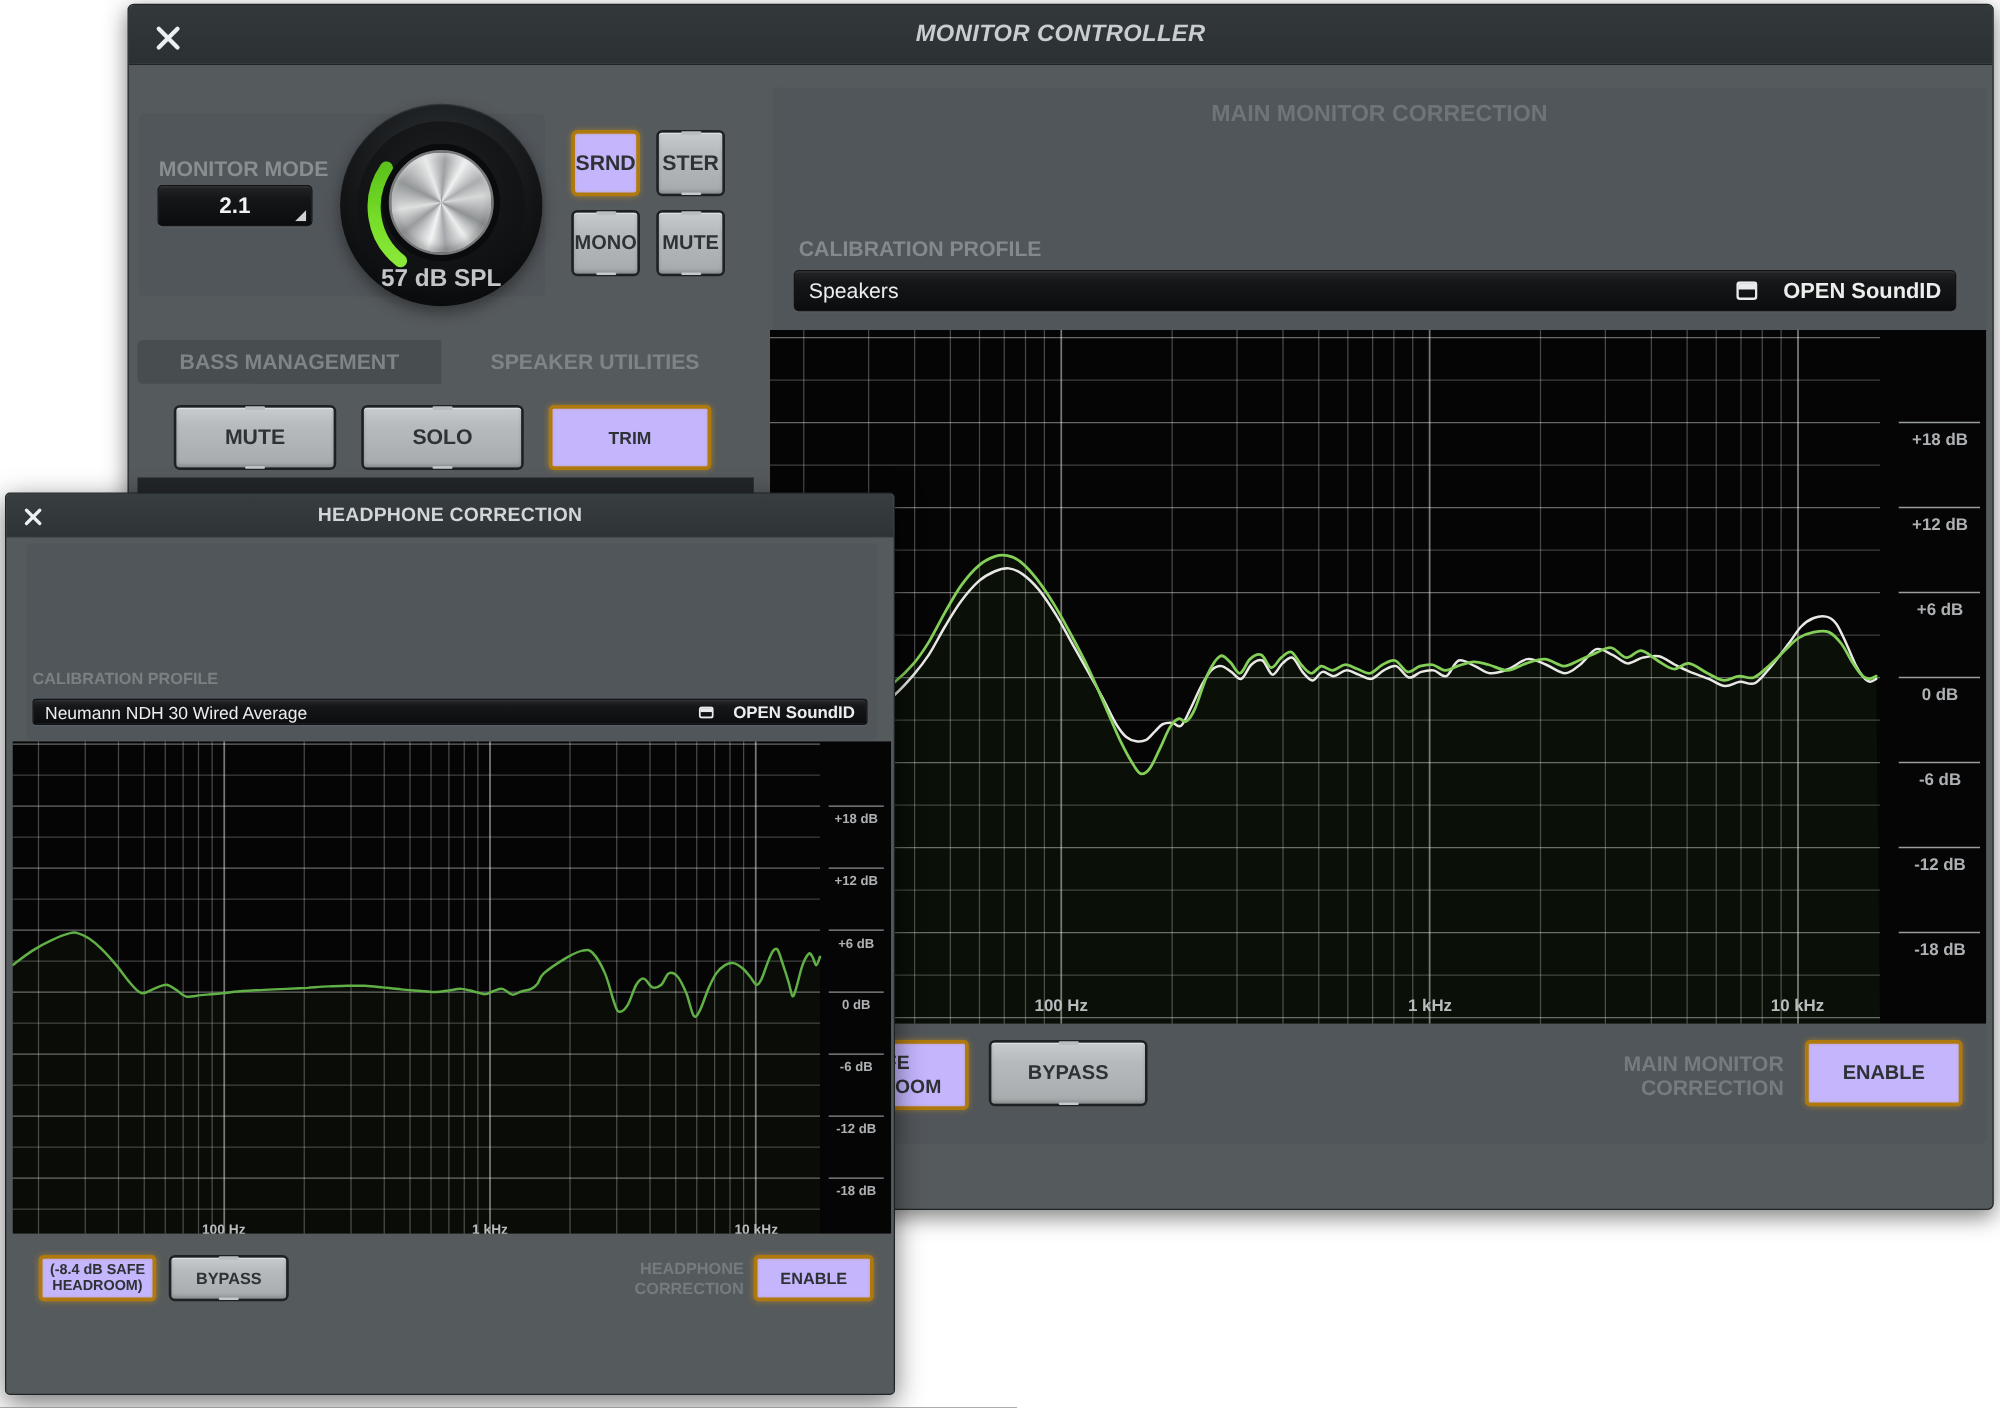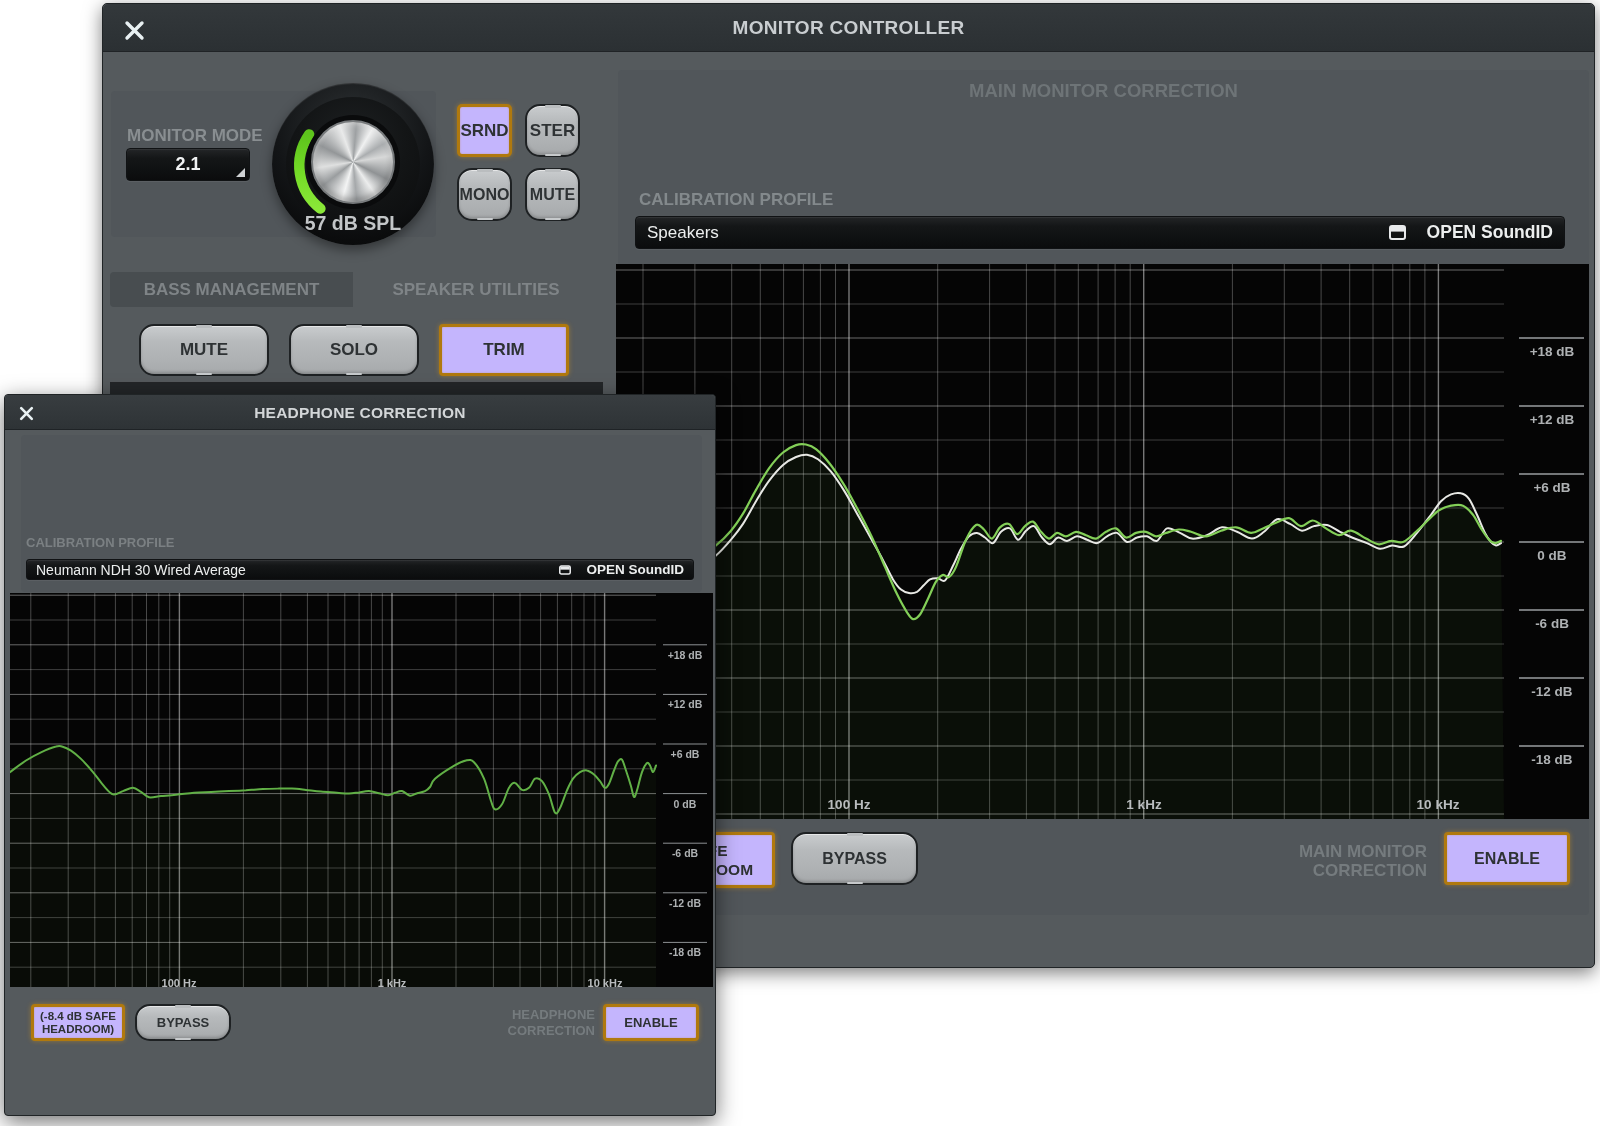--- a/index.html
+++ b/index.html
@@ -1,59 +1,59 @@
 <!DOCTYPE html>
 <html><head><meta charset="utf-8">
 <style>
 html,body{margin:0;padding:0;}
 body{width:1600px;height:1126px;background:#ffffff;position:relative;overflow:hidden;
  font-family:"Liberation Sans",sans-serif;}
 *{box-sizing:border-box;}
 .abs{position:absolute;}
 .lbl{font-weight:bold;color:#81878a;}
-.btn-gray{position:absolute;border:2px solid #1e2123;border-radius:15px;
+.btn-gray{position:absolute;border:2px solid #1e2123;border-radius:5px;
  background:linear-gradient(180deg,#c9ccce 0%,#b7babc 32%,#aeb1b3 72%,#a6a9ab 100%);
  box-shadow:inset 0 1px 0 rgba(255,255,255,.55), inset 0 -2px 3px rgba(0,0,0,.18);
  color:#2e3234;font-weight:bold;display:flex;align-items:center;justify-content:center;}
 .btn-gray::before{content:"";position:absolute;top:-1px;left:50%;transform:translateX(-50%);width:16px;height:2.5px;background:#babdbf;border-radius:1px;}
 .btn-gray::after{content:"";position:absolute;bottom:-1px;left:50%;transform:translateX(-50%);width:16px;height:2.5px;background:#c6c9cb;border-radius:1px;}
 .btn-act{position:absolute;border:3px solid #b0790e;border-radius:4px;
  background:#c4b5fd;
  box-shadow:0 0 5px rgba(220,150,20,.45), inset 0 0 2px rgba(190,130,15,.4);
  color:#2e3234;font-weight:bold;display:flex;align-items:center;justify-content:center;text-align:center;}
 .blackbar{position:absolute;background:linear-gradient(180deg,#232527 0%,#141617 30%,#0e1011 75%,#0b0c0d 100%);
  border:1px solid #101214;border-radius:4px;box-shadow:inset 0 1px 1px rgba(255,255,255,.08),0 1px 0 rgba(255,255,255,.06);}
 </style></head>
 <body>
 
 <div class="abs" id="mainwin" style="left:102px;top:3px;width:1493px;height:965px;background:#555a5d;border-radius:5px;box-shadow:0 5px 18px rgba(0,0,0,.5);border:1px solid #202426;">
 
   <div class="abs" style="left:0;top:0;width:100%;height:48px;background:linear-gradient(180deg,#33383b,#2b3033);border-radius:5px 5px 0 0;border-bottom:1px solid #202326;">
     <svg class="abs" style="left:21px;top:16px;" width="21" height="21" viewBox="0 0 21 21">
         <path d="M3 3 L18 18 M18 3 L3 18" stroke="#e9f1f3" stroke-width="3.4" stroke-linecap="round"></path>
       </svg>
-    <div class="abs" style="left:0;top:0;width:100%;height:48px;display:flex;align-items:center;justify-content:center;font-weight:bold;font-size:19px;letter-spacing:.3px;color:#c9cdd0;">MONITOR CONTROLLER</div>
+    <div class="abs" style="left:0;top:0;width:100%;height:48px;display:flex;align-items:center;justify-content:center;font-weight:bold;font-size:19px;letter-spacing:.3px;color:#c9cdd0;font-style:italic;">MONITOR CONTROLLER</div>
   </div>
 
   <div class="abs" style="left:8px;top:87px;width:325px;height:146px;background:#51565a;border-radius:4px;"></div>
   <div class="abs lbl" style="left:24px;top:122px;font-size:17px;color:#898e91;">MONITOR MODE</div>
   <div class="blackbar" style="left:23px;top:144px;width:124px;height:33px;">
     <div class="abs" style="left:0;top:0;width:100%;height:100%;display:flex;align-items:center;justify-content:center;color:#f0f2f3;font-weight:bold;font-size:18px;">2.1</div>
     <svg class="abs" style="right:4px;bottom:3px;" width="9" height="9" viewBox="0 0 10 10">
         <path d="M10 0 L10 10 L0 10 Z" fill="#cfd2d4"></path>
       </svg>
   </div>
 
   <div class="abs" style="left:7px;top:268px;width:243px;height:35px;background:#484d50;border-radius:4px 0 0 4px;"></div>
   <div class="abs lbl" style="left:250px;top:268px;width:246px;height:35px;display:flex;align-items:center;justify-content:center;font-size:17px;color:#7f8487;">SPEAKER UTILITIES</div>
   <div class="abs lbl" style="left:7px;top:268px;width:243px;height:35px;display:flex;align-items:center;justify-content:center;font-size:17px;color:#7f8487;">BASS MANAGEMENT</div>
 
   <div class="btn-gray" style="left:36px;top:320px;width:130px;height:52px;font-size:17px;">MUTE</div>
   <div class="btn-gray" style="left:186px;top:320px;width:130px;height:52px;font-size:17px;">SOLO</div>
-  <div class="btn-act" style="left:336px;top:320px;width:130px;height:52px;font-size:17px;">TRIM</div>
+  <div class="btn-act" style="left:336px;top:320px;width:130px;height:52px;font-size:14px;">TRIM</div>
 
   <div class="abs" style="left:7px;top:378px;width:493px;height:16px;background:#232628;"></div>
 
   <div class="abs" style="left:169px;top:79px;width:162px;height:162px;border-radius:50%;background:radial-gradient(circle at 50% 30%, #33373a 0%, #202325 30%, #131517 55%, #0b0c0d 78%, #070808 100%);box-shadow:0 5px 12px rgba(0,0,0,.4), inset 0 1px 1px rgba(255,255,255,.10);"></div>
   <div class="abs" style="left:183px;top:93px;width:134px;height:134px;border-radius:50%;background:radial-gradient(circle at 50% 34%, #1e2123 0%, #131516 48%, #0b0c0d 100%);"></div>
   <svg class="abs" style="left:169px;top:79px;" width="162" height="162" viewBox="0 0 162 162">
     <defs>
         <linearGradient id="arcg" x1="0" y1="0" x2="0" y2="1">
       <stop offset="0" stop-color="#5dc31c"></stop>
           <stop offset="0.55" stop-color="#76dd28"></stop>

